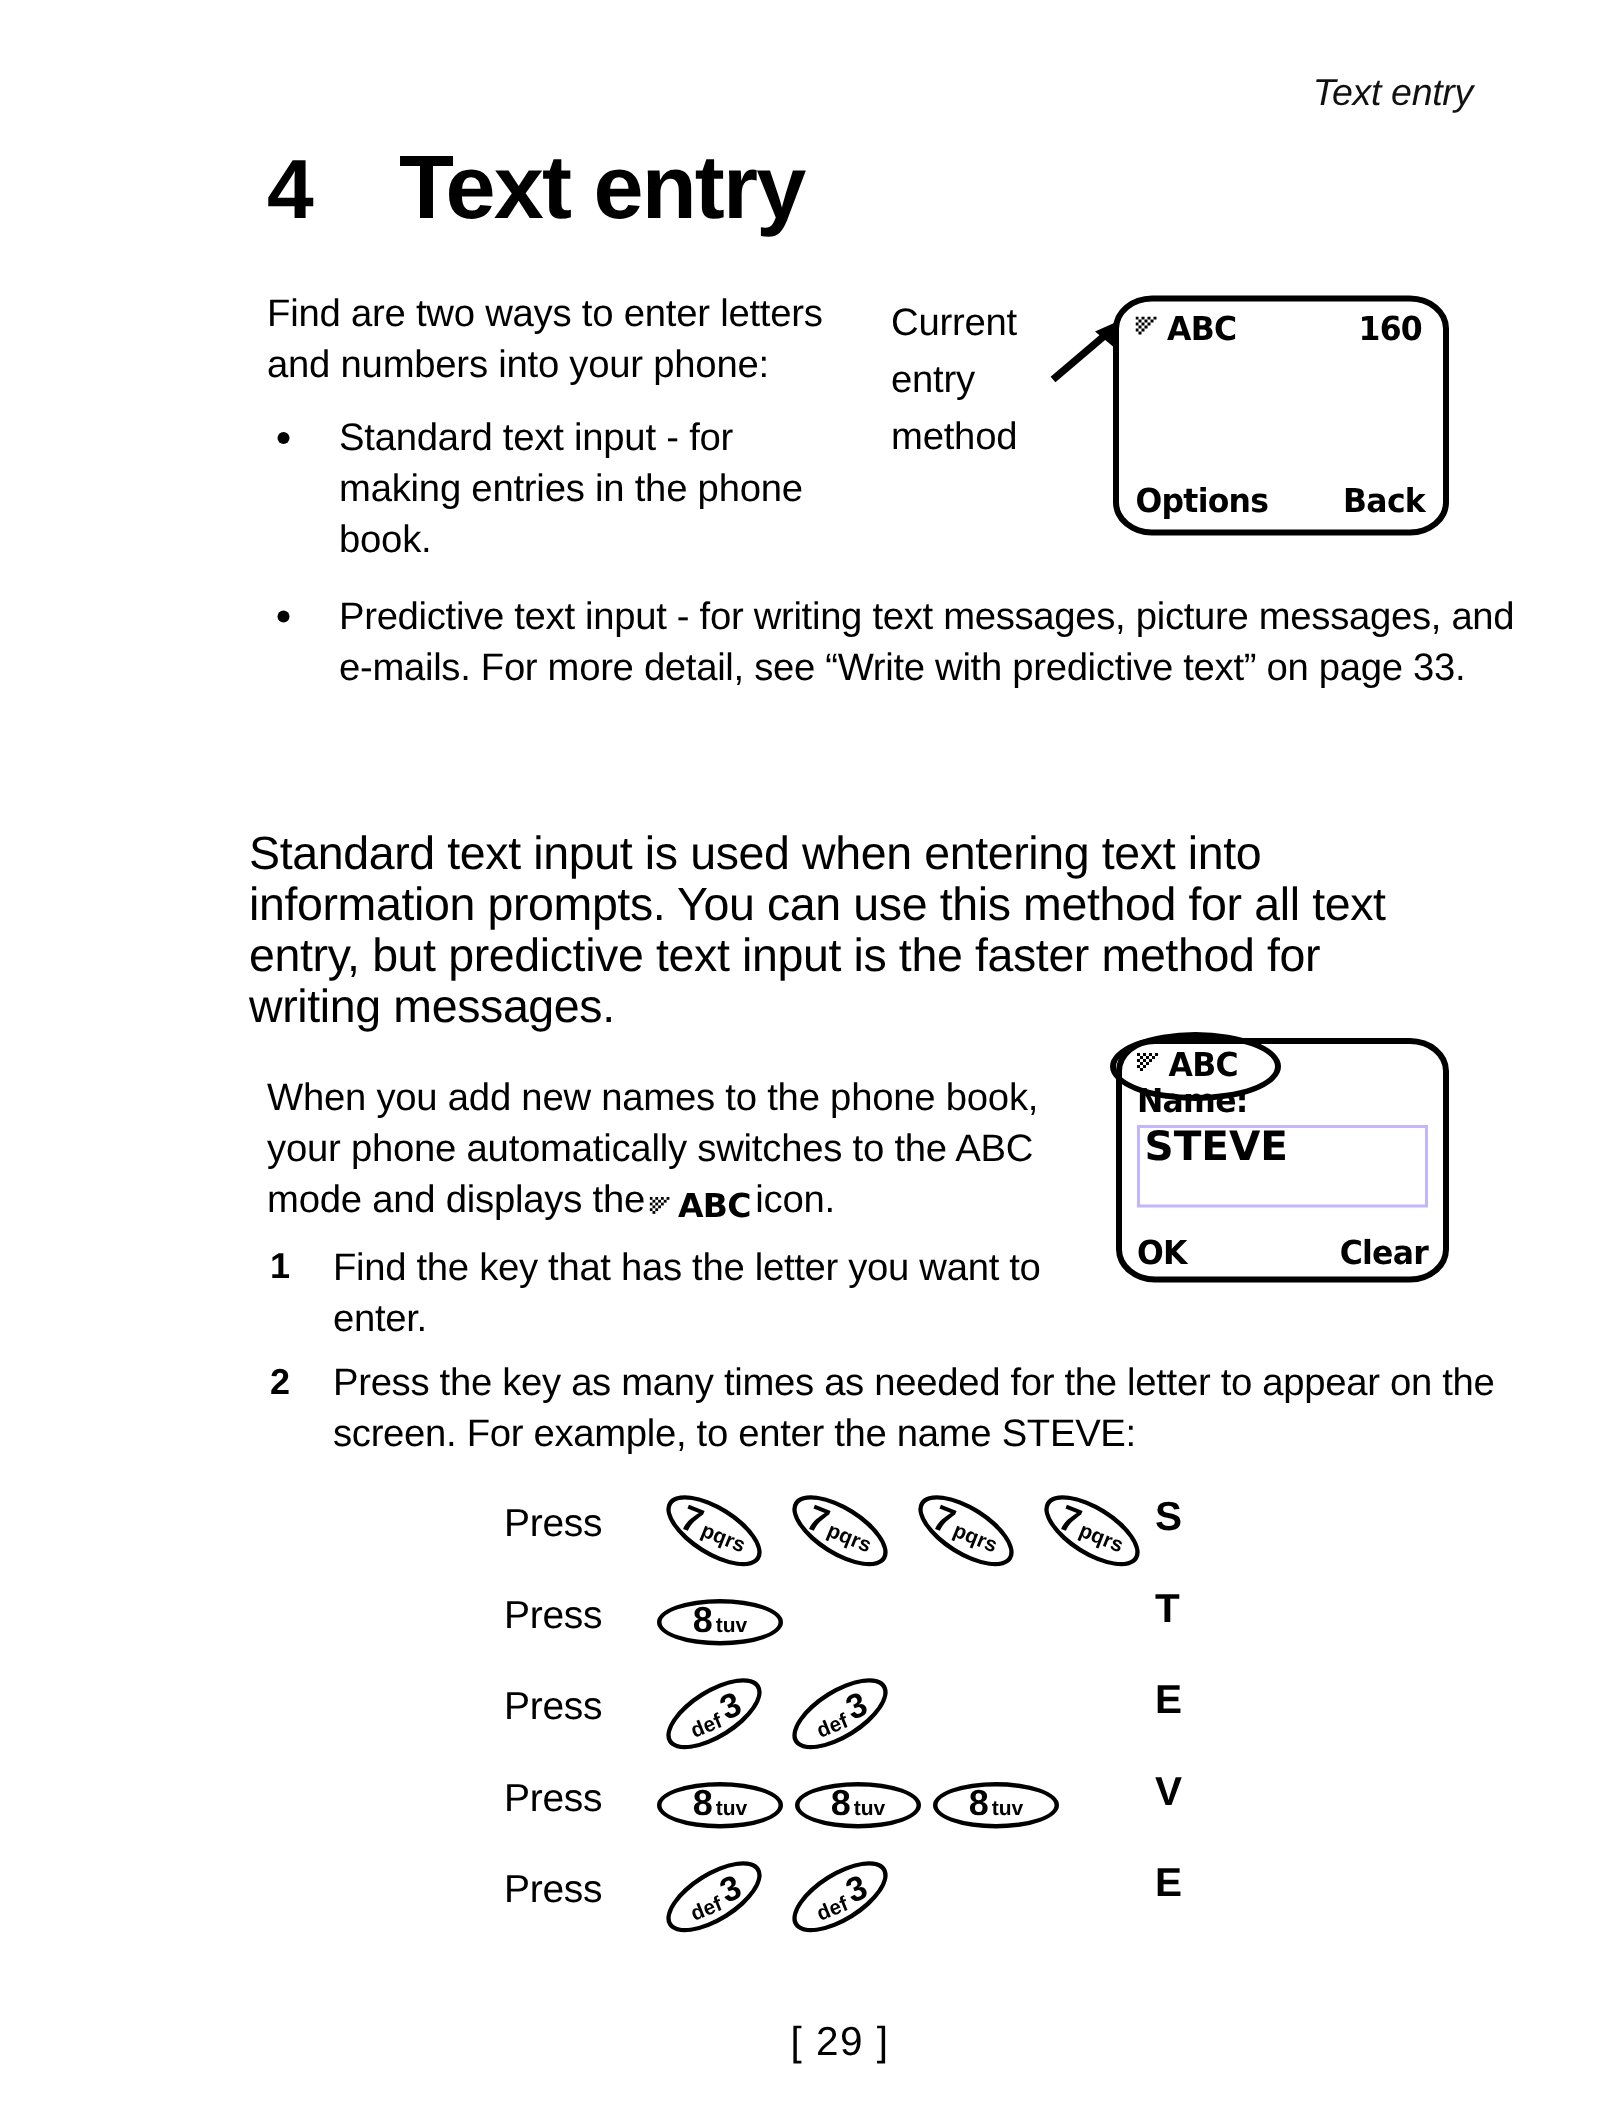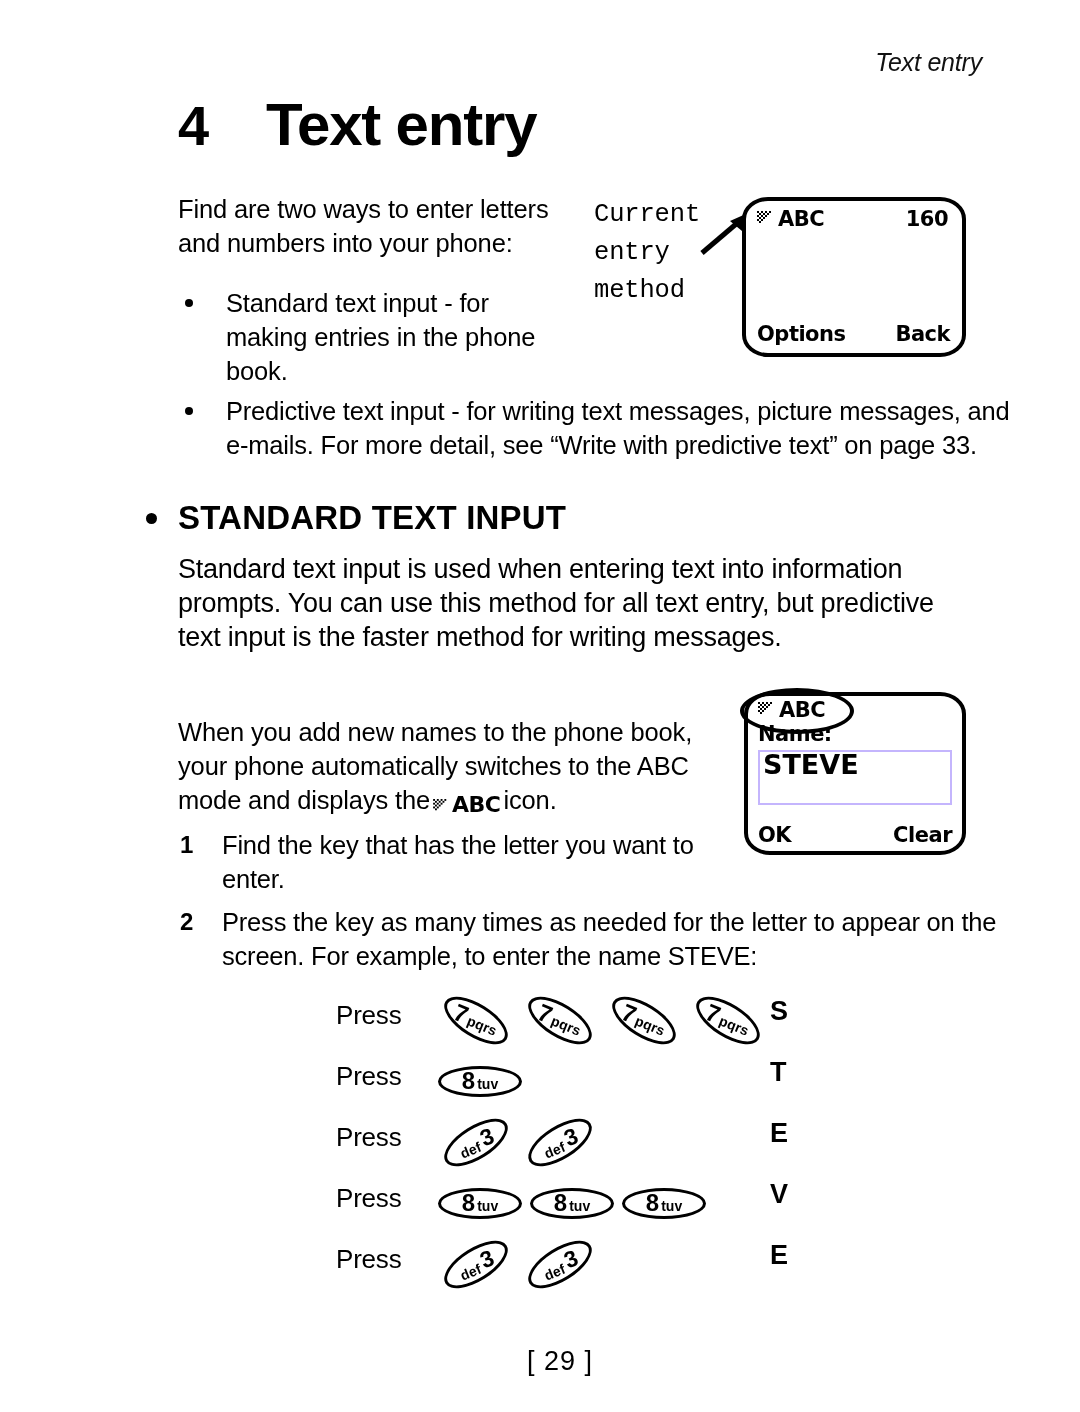--- a/index.html
+++ b/index.html
@@ -53,41 +53,40 @@
     top: 192px;
     left: 178px;
     width: 392px;
     font-size: 25.5px;
     line-height: 34px;
     letter-spacing: -0.15px;
   }
   .bullet-row {
     position: relative;
     padding-left: 48px;
-    margin-top: 26px;
+    margin-top: 15px;
   }
   .bullet-row .dot {
     position: absolute;
     left: 7px;
     top: 13px;
     width: 8px;
     height: 8px;
     border-radius: 50%;
     background: #000;
   }
 
   .callout {
     position: absolute;
     top: 196px;
     left: 594px;
     width: 110px;
     font-size: 25.5px;
     line-height: 38px;
     letter-spacing: -0.15px;
-    font-family: Liberation Mono, monospace;
   }
 
   .bullet-wide {
     position: absolute;
     top: 394px;
     left: 178px;
     width: 800px;
     padding-left: 48px;
     font-size: 25.5px;
     line-height: 34px;
@@ -114,23 +113,23 @@
     font-size: 33px;
     letter-spacing: 0.2px;
   }
   .section-head .dot {
     width: 11px; height: 11px; border-radius: 50%;
     background: #000; margin-right: 21px;
   }
 
   .para {
     position: absolute;
-    left: 178px;
+    left: 166px;
     width: 800px;
-    font-size: 27px;
+    font-size: 31px;
     line-height: 34px;
     letter-spacing: -0.25px;
   }
   .para-standard { top: 552px; }
 
   
   .sub-head {
     position: absolute;
     top: 666px;
     left: 178px;
@@ -391,24 +390,20 @@
     <div class="screen-row p1-count lcd">160</div>
     <div class="screen-row p1-left lcd">Options</div>
     <div class="screen-row p1-right lcd">Back</div>
   </div>
 
   <div class="bullet-wide">
     <span class="dot"></span>
     <span>Predictive text input - for writing text messages, picture messages, and e-mails. For more detail, see “Write with predictive text” on page 33.</span>
   </div>
 
-  <div class="section-head">
-    <span class="dot"></span>
-    <span>STANDARD TEXT INPUT</span>
-  </div>
 
   <div class="para para-standard">Standard text input is used when entering text into information prompts. You can use this method for all text entry, but predictive text input is the faster method for writing messages.</div>
 
 
   <div class="para-abc">
     <span>When you add new names to the phone book, your phone automatically switches to the ABC mode and displays the</span><span class="abc-inline"><svg width="19" height="15" viewBox="0 0 10 8" style="vertical-align:-2px;">
         <rect x="0" y="0" width="1" height="1" fill="#000"></rect>
           <rect x="2" y="0" width="1" height="1" fill="#000"></rect>
           <rect x="4" y="0" width="1" height="1" fill="#000"></rect>
           <rect x="6" y="0" width="1" height="1" fill="#000"></rect>

